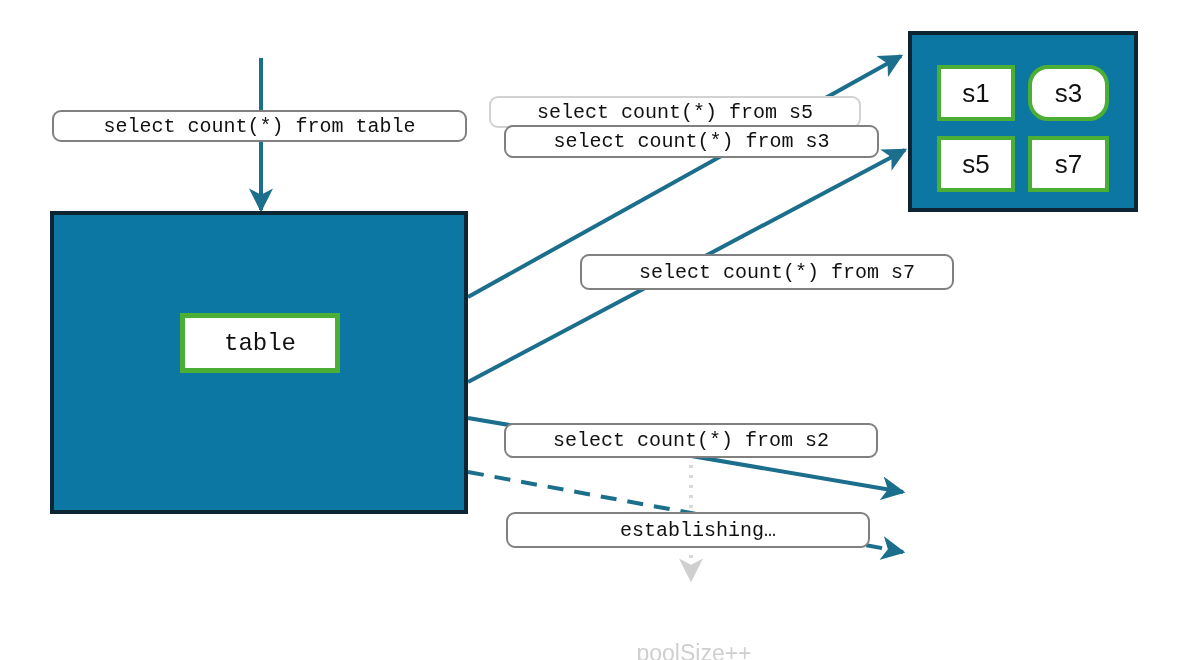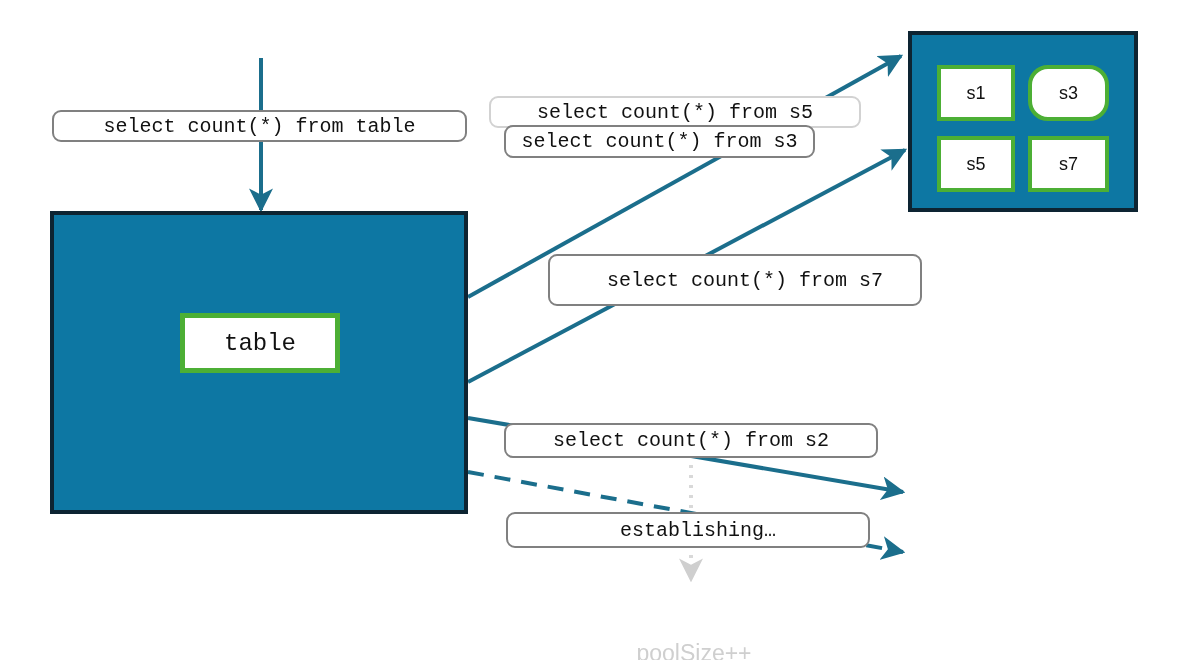--- a/index.html
+++ b/index.html
@@ -8,39 +8,39 @@
   #canvas{position:absolute;left:0;top:0;width:1184px;height:660px;}
 
   svg.edges{position:absolute;left:0;top:0;width:1184px;height:660px;overflow:visible;}
 
   .pool{position:absolute;background:#0d77a3;border:4px solid #0d2432;box-sizing:border-box;}
   #pool-top{left:908px;top:31px;width:230px;height:181px;}
   #pool-bottom{left:908px;top:410px;width:230px;height:175px;}
 
   .conn{position:absolute;background:#ffffff;border:4px solid #4caf35;box-sizing:border-box;
         display:flex;align-items:center;justify-content:center;
-        font-family:"Liberation Sans",sans-serif;font-size:18px;color:#111111;}
+        font-family:"Liberation Sans",sans-serif;font-size:26px;color:#111111;}
 
   #table-box{position:absolute;left:50px;top:211px;width:418px;height:303px;
              background:#0d77a3;border:4px solid #0d2432;box-sizing:border-box;}
   #table-cell{position:absolute;left:180px;top:313px;width:160px;height:60px;
               background:#ffffff;border:5px solid #4caf35;box-sizing:border-box;
               display:flex;align-items:center;justify-content:center;
               font-family:"Liberation Mono",monospace;font-size:24px;color:#111111;}
 
   .label{position:absolute;background:#ffffff;border:2px solid #808080;border-radius:9px;
          box-sizing:border-box;display:flex;align-items:center;justify-content:center;
          font-family:"Liberation Mono",monospace;font-size:20px;color:#111111;
          letter-spacing:0px;white-space:nowrap;}
   .label.faded{border-color:#d2d2d2;}
 
   #lbl-table   {left:52px;  top:110px; width:415px;height:32px;}
   #lbl-s5      {left:489px; top:96px;  width:372px;height:32px;z-index:2;}
-  #lbl-s3      {left:504px; top:125px; width:311px;height:33px;z-index:3;}
-  #lbl-s7      {left:548px; top:254px; width:374px;height:52px;z-index:3;padding-left:20px;}
+  #lbl-s3      {left:504px; top:125px; width:375px;height:33px;z-index:3;}
+  #lbl-s7      {left:580px; top:254px; width:374px;height:36px;z-index:3;padding-left:20px;}
   #lbl-s2      {left:504px; top:423px; width:374px;height:35px;z-index:3;}
   #lbl-est     {left:506px; top:512px; width:364px;height:36px;z-index:3;padding-left:20px;}
 
   #poolsize{position:absolute;left:594px;top:592px;width:200px;text-align:center;
             font-family:"Liberation Sans",sans-serif;font-size:23px;color:#cfcfcf;
             text-decoration:underline wavy #ff2b2b;text-underline-offset:4px;margin-top:48px;}
 </style>
 </head>
 <body>
 

